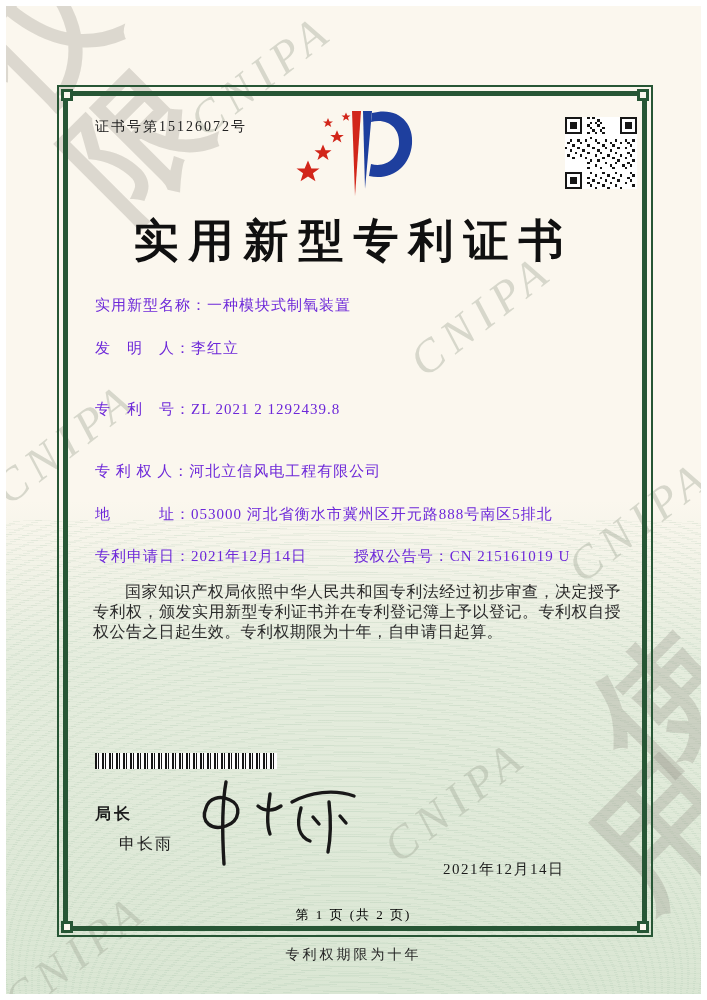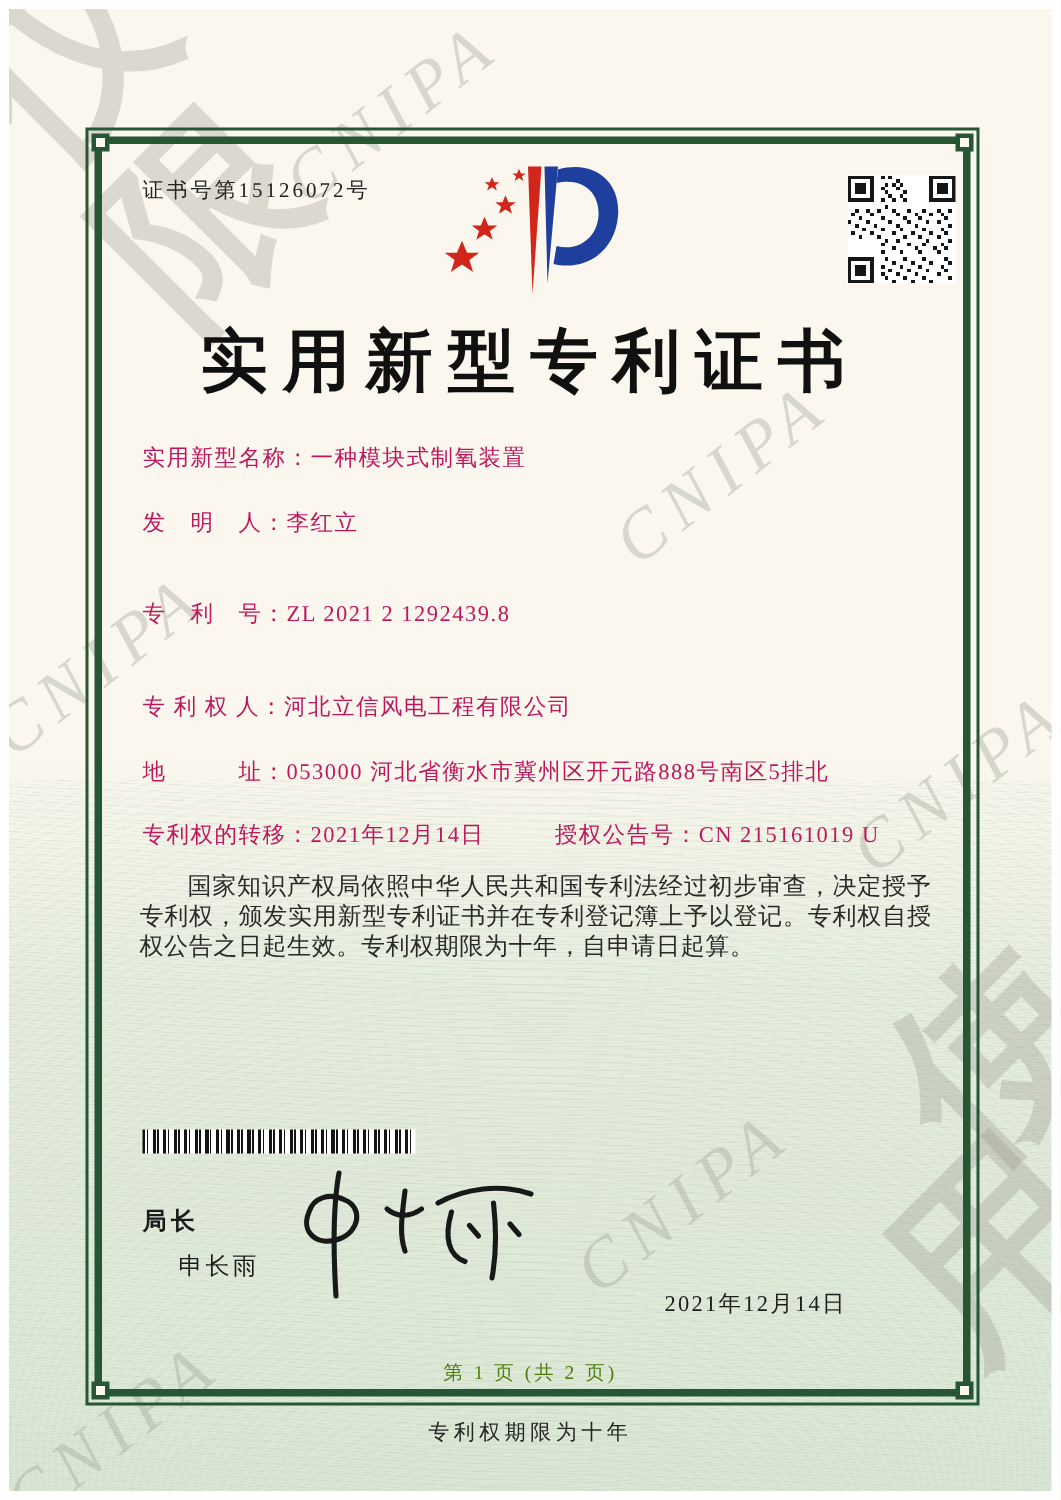--- a/index.html
+++ b/index.html
@@ -27,41 +27,41 @@
   .frame-inner{position:absolute;inset:4px;border:5px solid #275635;}
   .corner{position:absolute;width:12px;height:12px;background:#275635;z-index:4;}
   .corner i{position:absolute;inset:3px;background:#fbf7ee;display:block;}
   
   .content{position:absolute;inset:0;z-index:5;}
   .cert-no{position:absolute;left:95px;top:118px;font-size:14px;letter-spacing:2px;color:#222;}
   .logo{position:absolute;left:292px;top:106px;}
   .qr{position:absolute;left:565px;top:117px;width:72px;height:72px;background:#fff;}
   .title{position:absolute;left:0;top:211px;width:100%;text-align:center;
     font-size:45px;font-weight:700;letter-spacing:10px;color:#101010;}
-  .row{position:absolute;left:95px;font-size:15px;letter-spacing:1px;white-space:nowrap;color:#be185d;}
+  .row{position:absolute;left:95px;font-size:15px;letter-spacing:1px;white-space:nowrap;color:#6d28d9;}
   .row .lbl{display:inline-block;}
   .row .val{display:inline-block;}
   .r0{top:296px}.r1{top:339px}.r2{top:400px}.r3{top:422px}.r4{top:462px}.r5{top:505px}
   .rgrant{top:547px}
   .rgrant .pair2{margin-left:42px;}
   .paras{position:absolute;left:93px;top:582px;width:528px;z-index:5;}
   .paras p{margin:0 0 7px 0;font-size:16px;line-height:20px;letter-spacing:.4px;
     text-indent:2em;text-align:justify;color:#2a2a2a;}
   .barcode{position:absolute;left:95px;top:753px;width:182px;height:16px;
     background:repeating-linear-gradient(90deg,
       #141414 0 2px, #fdfdfd 2px 3px,
       #141414 3px 4px, #fdfdfd 4px 7px,
       #141414 7px 9px, #fdfdfd 9px 10px,
       #141414 10px 11px, #fdfdfd 11px 14px);}
   .signer-title{position:absolute;left:95px;top:804px;font-size:16px;letter-spacing:3px;font-weight:bold;}
   .signer-name{position:absolute;left:95px;top:834px;font-size:16px;letter-spacing:2px;margin-left:24px;}
   .signature{position:absolute;left:182px;top:770px;}
   .issue-date{position:absolute;left:443px;top:860px;font-size:15px;letter-spacing:1.5px;}
   .page-note{position:absolute;left:0;top:906px;width:100%;text-align:center;
-    font-size:13px;letter-spacing:2px;color:#4d7c0f;}
+    font-size:13px;letter-spacing:2px;color:#000000;}
   .cont-note{position:absolute;left:0;top:946px;width:100%;text-align:center;z-index:5;
     font-size:14px;letter-spacing:3px;color:#242424;}
   
   .page::after{content:"";position:absolute;inset:0;border:6px solid #ffffff;z-index:9;pointer-events:none;}
 </style>
 </head>
 <body>
 
 <div class="page">
 
@@ -147,21 +147,21 @@
       <span class="lbl">专　利　号：</span><span class="val">ZL 2021 2 1292439.8</span>
     </div>
     <div class="row r4">
       <span class="lbl">专 利 权 人：</span><span class="val">河北立信风电工程有限公司</span>
     </div>
     <div class="row r5">
       <span class="lbl">地　　　址：</span><span class="val">053000 河北省衡水市冀州区开元路888号南区5排北</span>
     </div>
     <div class="row rgrant">
       <span class="pair1">
-        <span class="lbl">专利权的转移：</span><span class="val">2021年12月14日</span>
+        <span class="lbl">专利申请日：</span><span class="val">2021年12月14日</span>
       </span>
       <span class="pair2">
         <span class="lbl">授权公告号：</span><span class="val">CN 215161019 U</span>
       </span>
     </div>
 
     <div class="paras">
       <p>国家知识产权局依照中华人民共和国专利法经过初步审查，决定授予专利权，颁发实用新型专利证书并在专利登记簿上予以登记。专利权自授权公告之日起生效。专利权期限为十年，自申请日起算。</p>
     </div>
 

